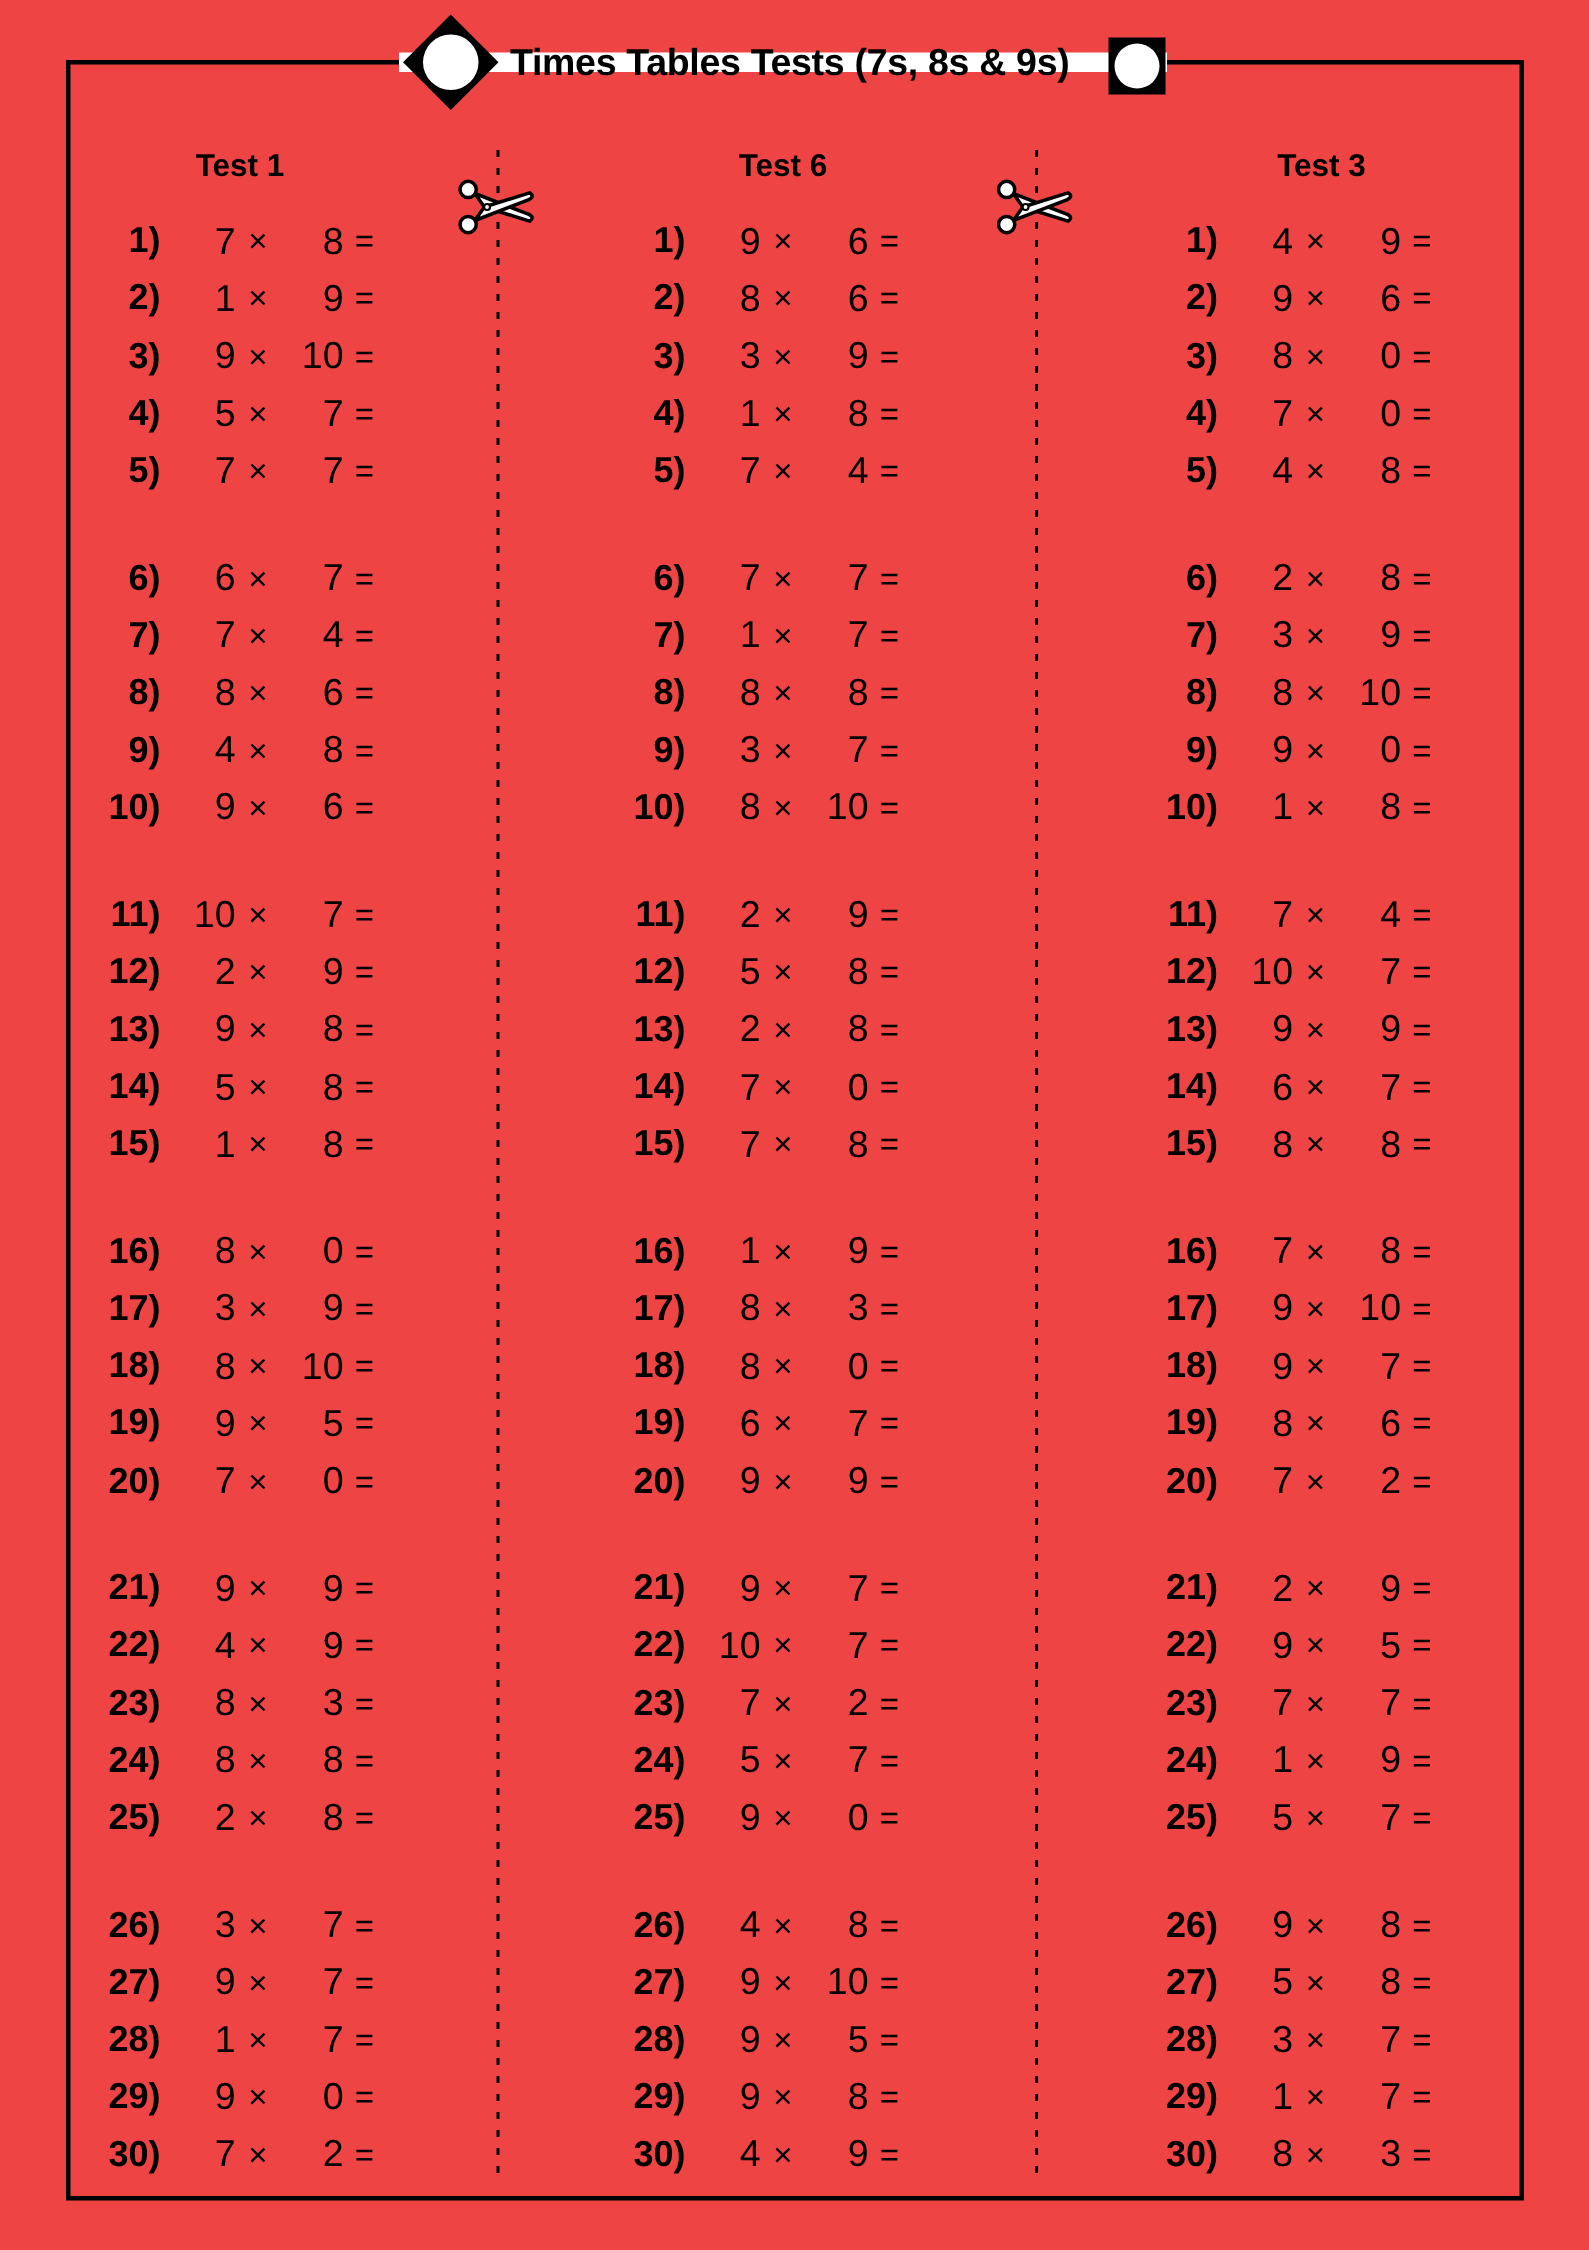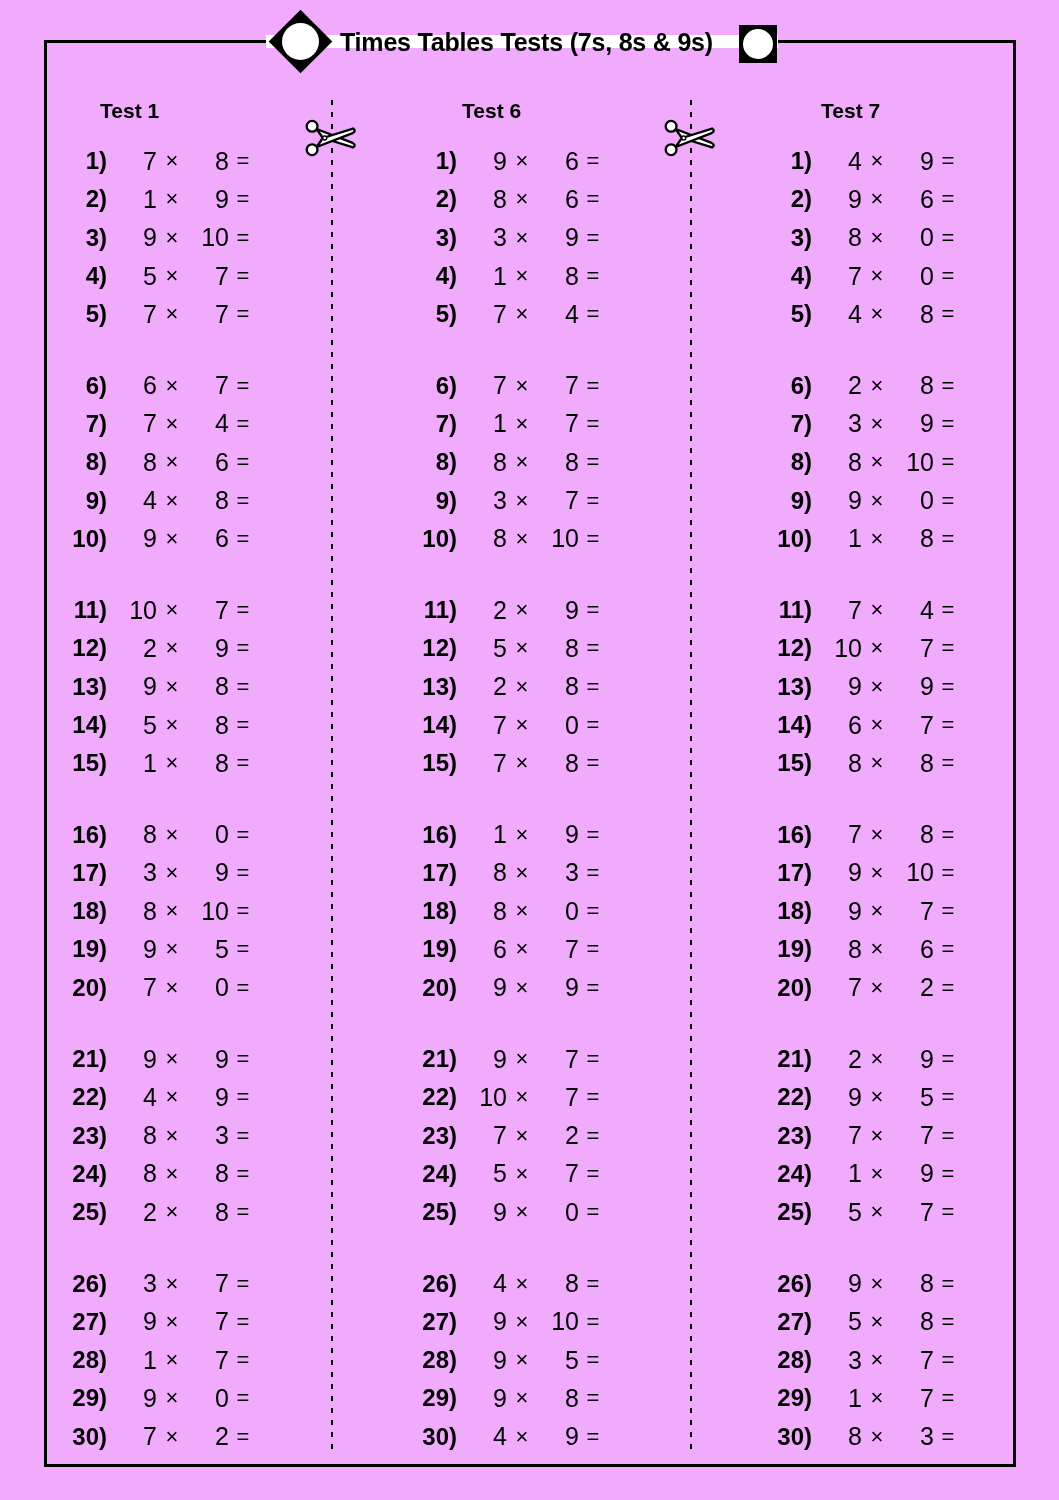--- a/index.html
+++ b/index.html
@@ -1,30 +1,30 @@
 <!DOCTYPE html>
 <html><head>
 <meta charset="utf-8">
 <style>
   html,body{margin:0;padding:0;background:#fff;}
-  .page{position:relative;width:1059px;height:1500px;background:#f0abfc;overflow:hidden;
+  .page{position:relative;width:1059px;height:1500px;background:#ef4444;overflow:hidden;
         font-family:"Liberation Sans",sans-serif;color:#000;}
   .border-frame{position:absolute;left:44px;top:40px;width:972px;height:1427px;
         border:3px solid #000;box-sizing:border-box;}
   .header-gap{position:absolute;left:266px;top:35px;width:512px;height:13px;background:#fff;}
   .diamond{position:absolute;left:278px;top:19px;width:45px;height:45px;background:#000;
         transform:rotate(45deg);}
   .diamond-hole{position:absolute;left:282px;top:23px;width:37px;height:37px;
         border-radius:50%;background:#fff;}
   .corner-square{position:absolute;left:739px;top:25px;width:38px;height:38px;background:#000;}
   .corner-square-hole{position:absolute;left:743px;top:29px;width:30px;height:30px;
         border-radius:50%;background:#fff;}
   .page-title{position:absolute;left:340px;top:28px;font-size:25px;font-weight:bold;
         letter-spacing:-0.2px;white-space:nowrap;}
-  .test-header{position:absolute;top:99px;width:120px;text-align:left;
+  .test-header{position:absolute;top:99px;width:120px;text-align:center;
         font-size:21px;font-weight:bold;}
   #th1{left:100px}#th2{left:462px}#th3{left:821px}
   .cut-line{position:absolute;top:100px;width:2px;height:1350px;
         background:repeating-linear-gradient(180deg,#000 0 5px,transparent 5px 12px);}
   #cut1{left:331px}#cut2{left:690px}
   .scissors{position:absolute;width:54px;height:42px;top:117px;}
   #sc1{left:304px}#sc2{left:663px}
   .test-col{position:absolute;top:142px;}
   #col1{left:55px}#col2{left:405px}#col3{left:760px}
   .row{display:flex;align-items:center;height:38.3px;font-size:25px;line-height:1;}
@@ -69,21 +69,21 @@
       <path d="M14 13 L54 28.5 Q58.5 30.8 54.5 33.5 L21 23 Z"></path>
       <path d="M14 33 L54 17.5 Q58.5 15.2 54.5 12.5 L21 23 Z"></path>
       <circle cx="9" cy="10" r="6"></circle>
       <circle cx="9" cy="36" r="6"></circle>
     </g>
     <circle cx="23" cy="23" r="2.2" fill="#fff" stroke="#000" stroke-width="1.6"></circle>
   </svg>
 
   <div class="test-header" id="th1">Test 1</div>
   <div class="test-header" id="th2">Test 6</div>
-  <div class="test-header" id="th3">Test 7</div>
+  <div class="test-header" id="th3">Test 3</div>
 
   <div class="test-col" id="col1">
       <div class="rows">
         <div class="row">
     <span class="num">1)</span>
     <span class="a">7</span>
     <span class="op">×</span>
     <span class="b">8</span>
     <span class="eq">=</span>
     <span class="blank"></span>

